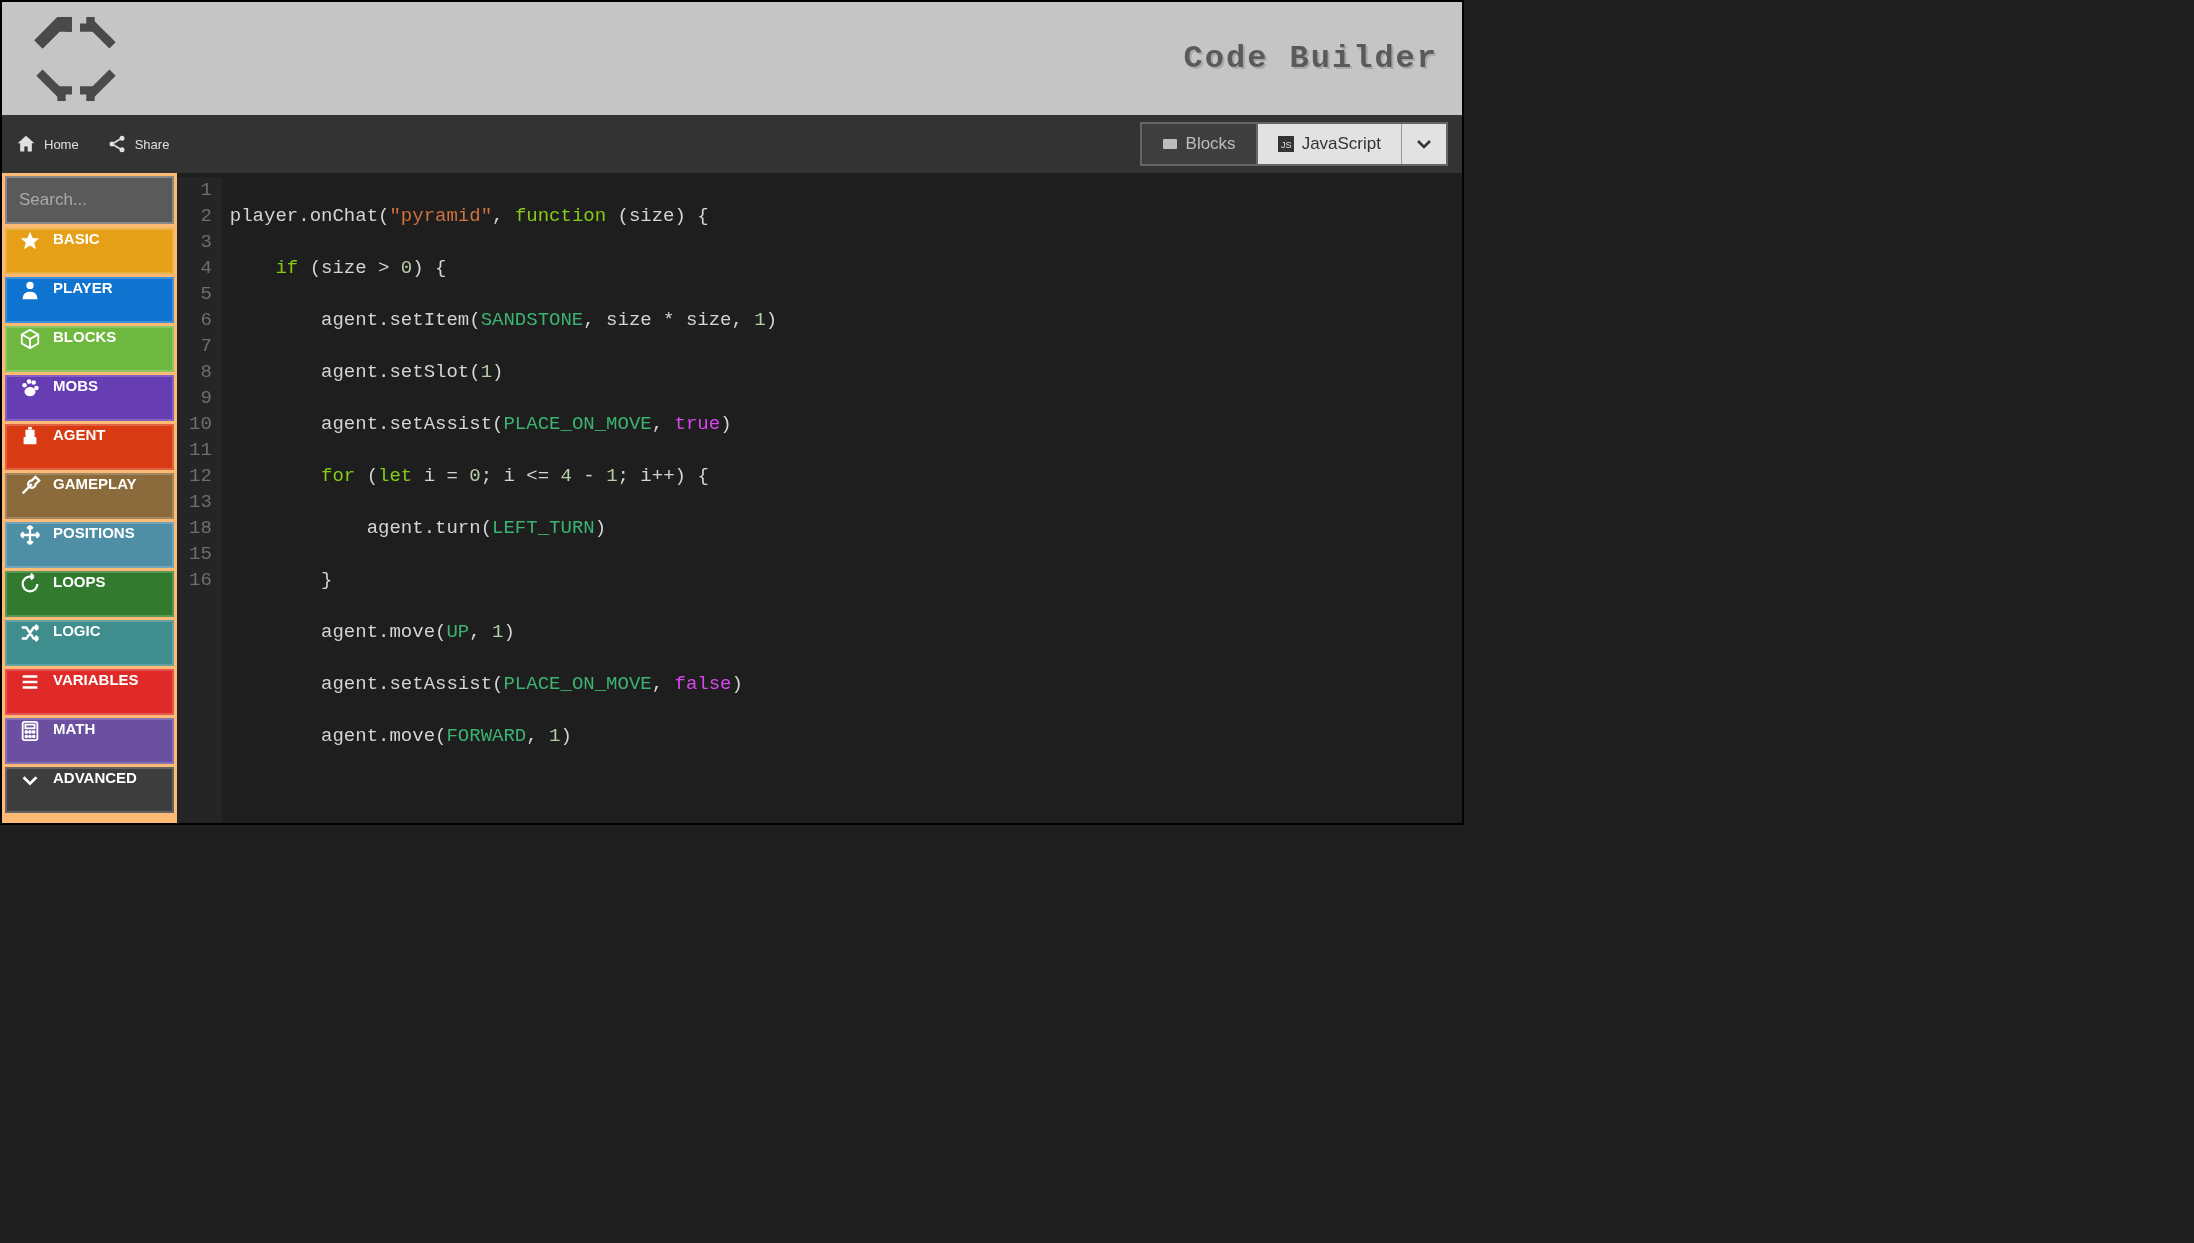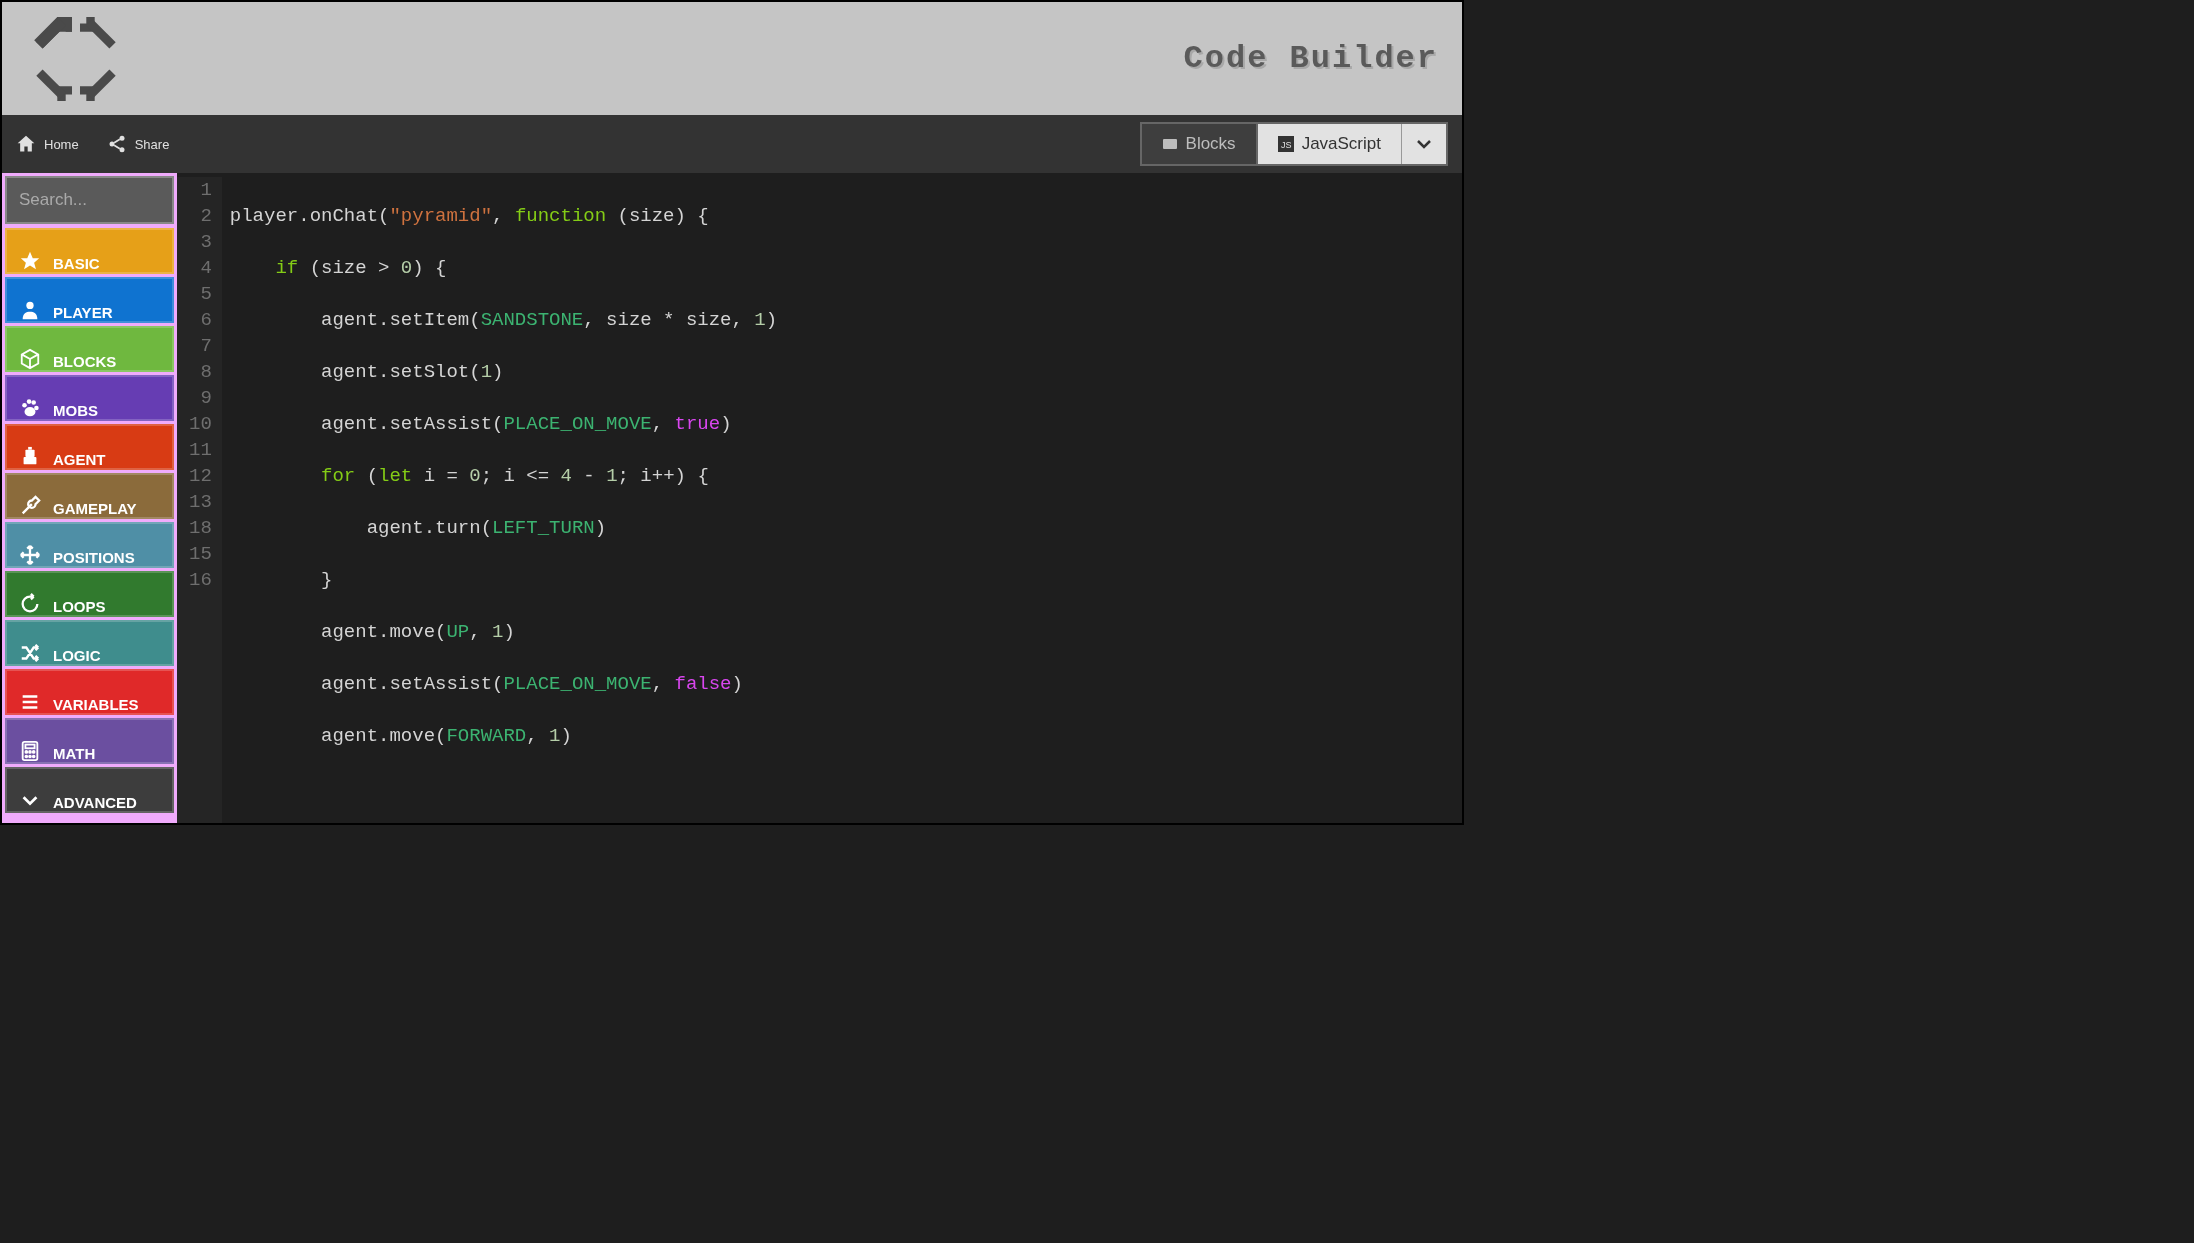--- a/index.html
+++ b/index.html
@@ -92,21 +92,21 @@
   cursor: pointer;
   border-left: 1px solid #999;
 }
 .small-icon { width: 16px; height: 16px; }
 .main {
   display: flex;
   height: calc(100% - 113px - 58px);
 }
 .sidebar {
   width: 175px;
-  background: #f0abfc;
+  background: #fdba74;
   padding: 3px;
   overflow-y: auto;
 }
 .search-box {
   height: 48px;
   background: #5a5a5a;
   display: flex;
   align-items: center;
   padding: 0 12px;
   border: 2px solid #888;
@@ -118,21 +118,21 @@
   border: none;
   color: #bbb;
   font-size: 17px;
   outline: none;
 }
 .search-input::placeholder { color: #aaa; }
 .search-icon { width: 18px; height: 18px; opacity: 0.6; }
 .cat {
   height: 46px;
   display: flex;
-  align-items: flex-end;
+  align-items: flex-start;
   padding: 0 12px;
   gap: 12px;
   color: #fff;
   font-weight: 600;
   font-size: 15px;
   margin-bottom: 3px;
   border: 2px solid rgba(255,255,255,0.2);
   cursor: pointer;
 }
 .cat-icon { width: 22px; height: 22px; flex-shrink: 0; }

